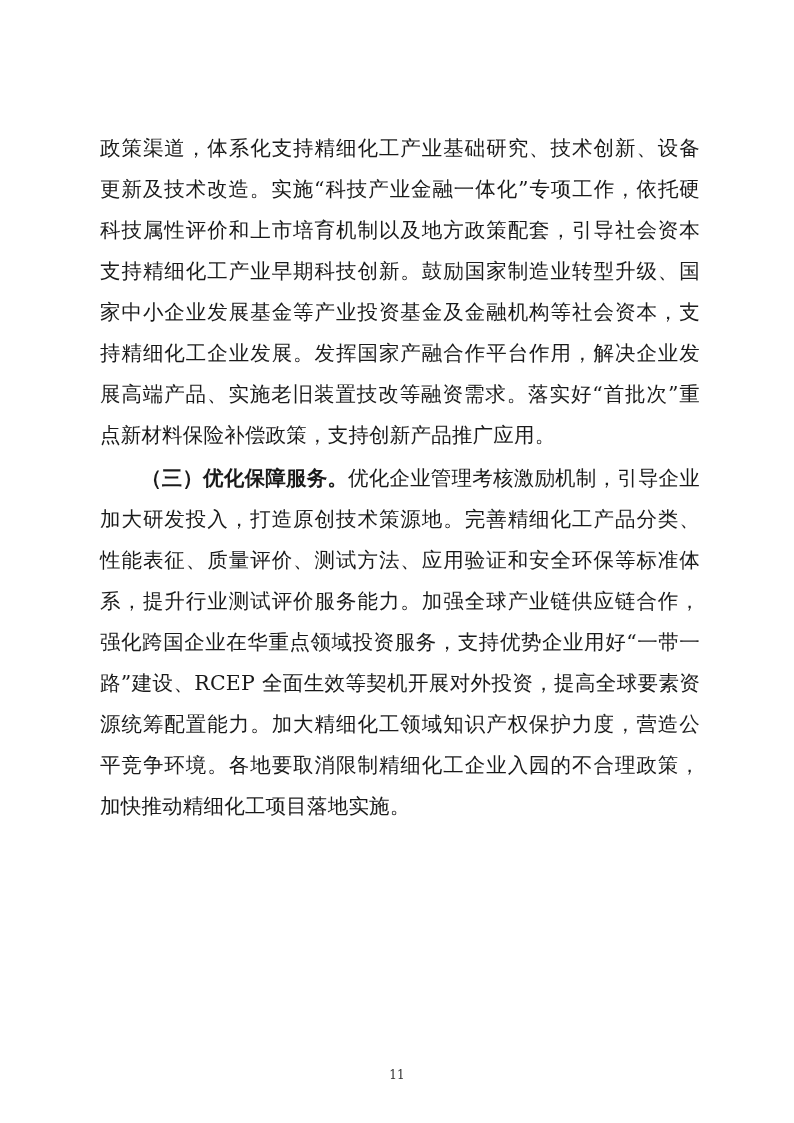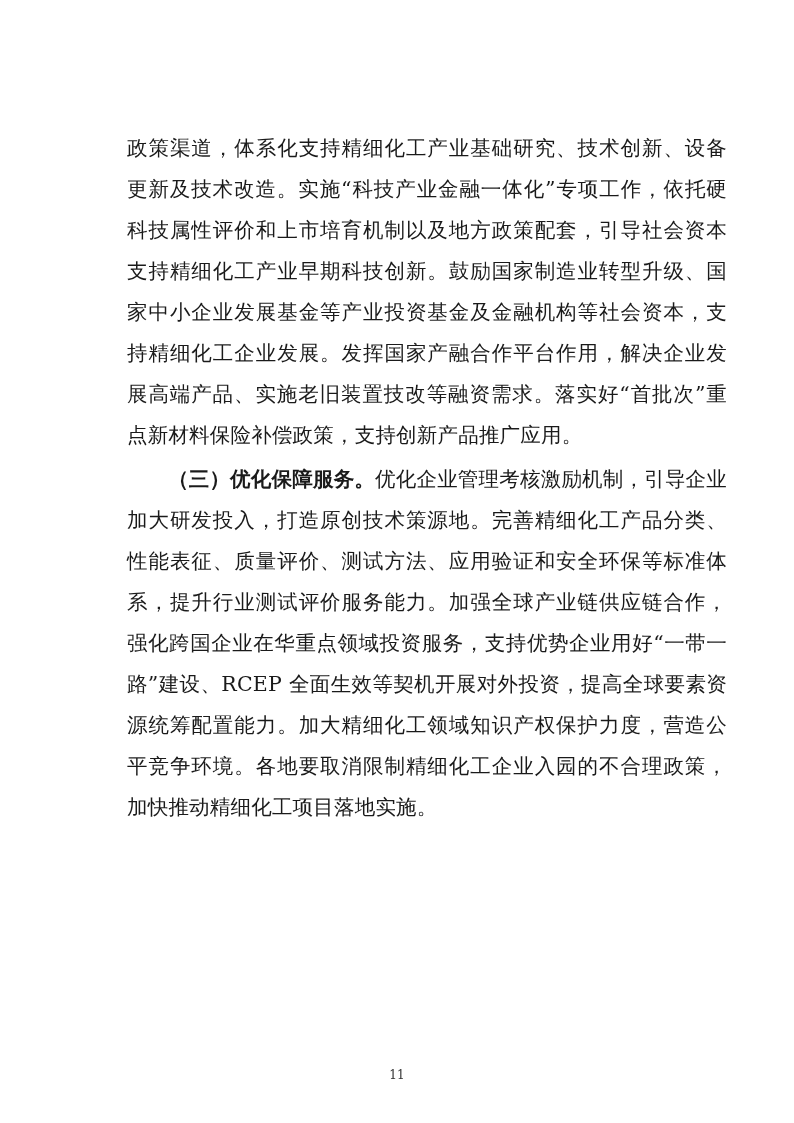--- a/index.html
+++ b/index.html
@@ -14,41 +14,40 @@
     margin: 0 auto;
     background: #ffffff;
     box-sizing: border-box;
     overflow: hidden;
   }
   .content {
     position: absolute;
     left: 100px;
     top: 128px;
     width: 600px;
-    margin-left: 27px;
   }
   .para {
     font-family: "DejaVu Serif", "Liberation Serif", serif;
     font-size: 20.5px;
     line-height: 41px;
     color: #1a1a1a;
     text-align: justify;
     text-justify: inter-ideograph;
     margin: 0 0 0 0;
     letter-spacing: 0.2px;
   }
   .para + .para {
     margin-top: 2px;
   }
   .indent {
     text-indent: 41px;
   }
   .heading-run {
     font-weight: bold;
-    font-family: Liberation Sans, sans-serif;
+    font-family: Liberation Serif, serif;
   }
   .page-number {
     position: absolute;
     left: 0;
     right: 0;
     top: 1068px;
     text-align: center;
     font-family: "DejaVu Serif", "Liberation Serif", serif;
     font-size: 12px;
     color: #333333;

